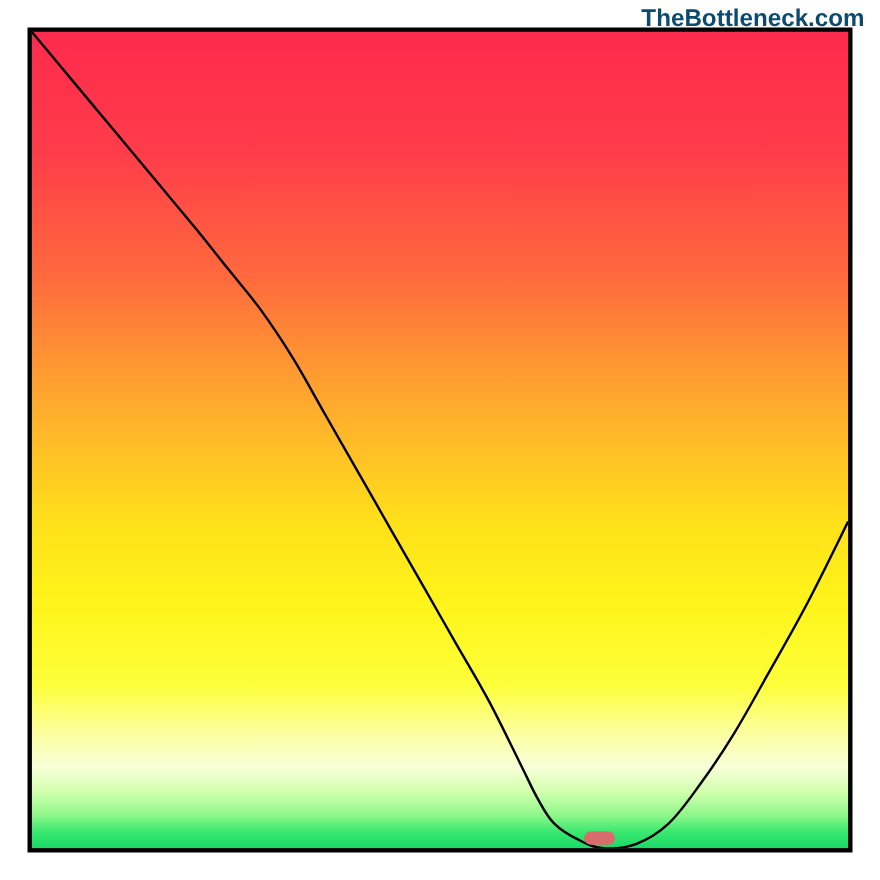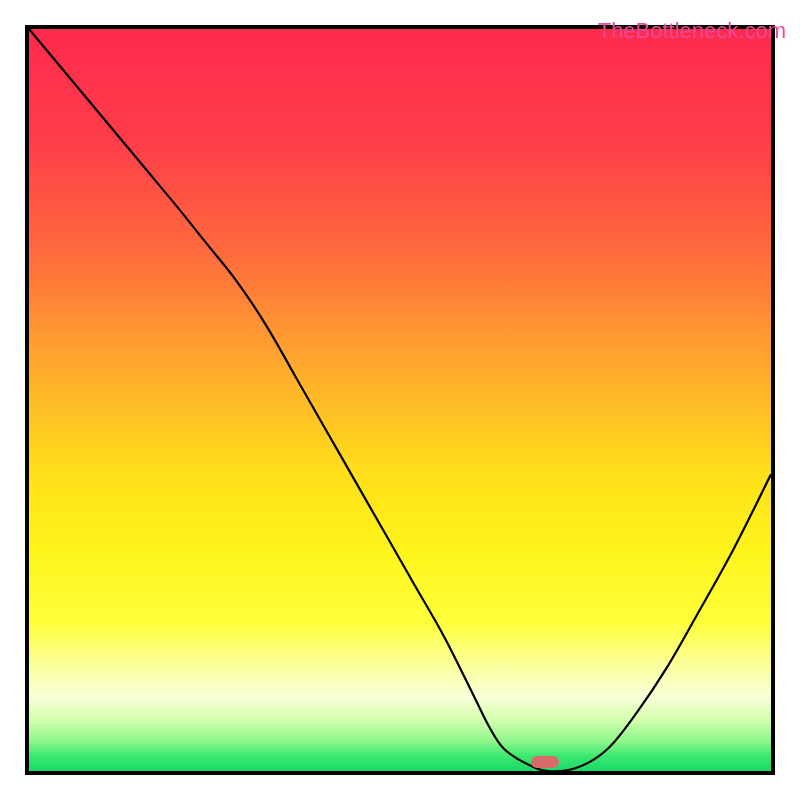--- a/index.html
+++ b/index.html
@@ -6,25 +6,25 @@
   body {
     width: 800px;
     height: 800px;
     background: #ffffff;
     font-family: Arial, sans-serif;
     position: relative;
     overflow: hidden;
   }
   .watermark {
     position: absolute;
-    top: 18px;
+    top: 4px;
     right: 14px;
     font-size: 22px;
-    color: #ec4899;
-    font-weight: 400;
+    color: #0c4a6e;
+    font-weight: 700;
     z-index: 10;
   }
   .chart-container {
     position: absolute;
     left: 25px;
     top: 25px;
     width: 750px;
     height: 750px;
   }
   .plot-area {

